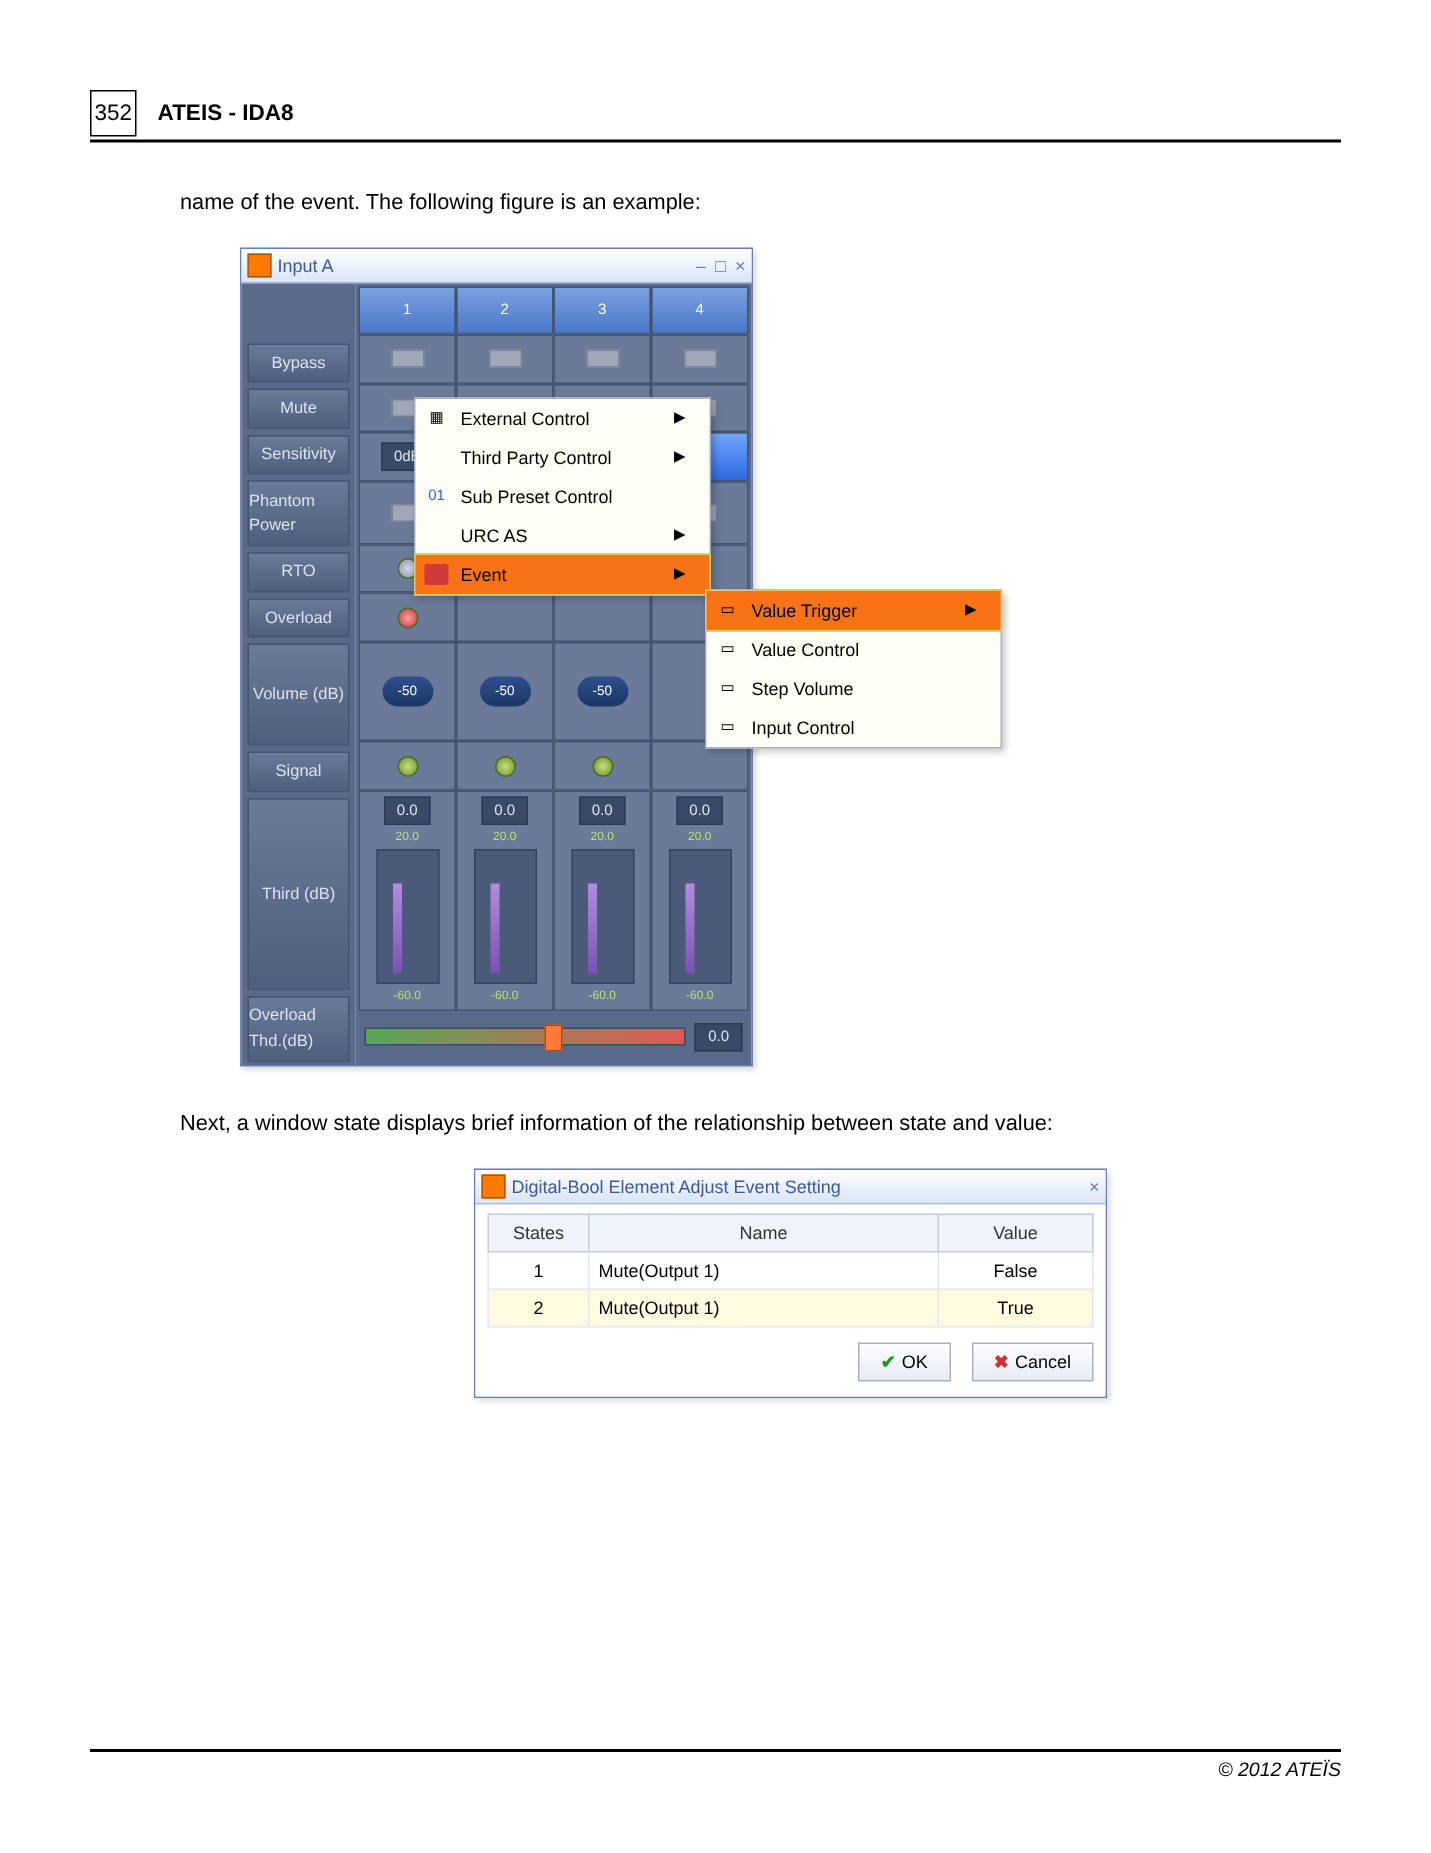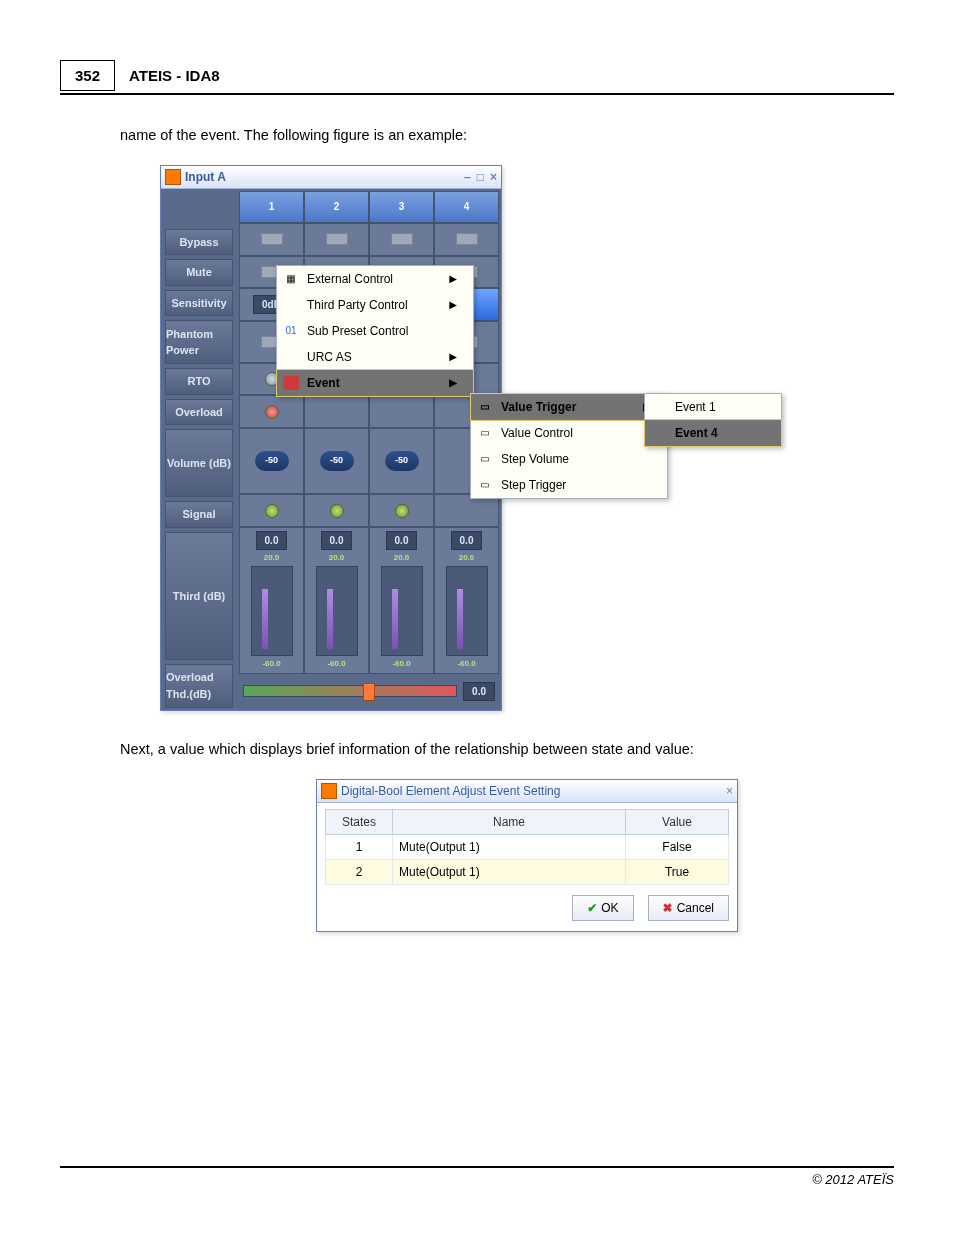--- a/index.html
+++ b/index.html
@@ -1,18 +1,18 @@
 <!DOCTYPE html>
 <html><head>
 <meta charset="utf-8">
 <style>
   html,body{margin:0;padding:0;background:#fff;font-family:Arial,Helvetica,sans-serif;color:#000;}
   .page{width:954px;height:1235px;margin:0 auto;position:relative;box-sizing:border-box;padding:60px 60px 0 60px;}
   .hdr{display:flex;align-items:center;border-bottom:2.5px solid #000;padding-bottom:2px;}
-  .pnum-box{border:1.5px solid #000;padding:6px 14px;font-weight:bold;font-size:15px;}
+  .pnum-box{border:1.5px solid #000;padding:6px 2px;font-weight:normal;font-size:15px;}
   .hdr-title{font-weight:bold;font-size:15px;margin-left:14px;}
   .body{padding:30px 0 0 60px;font-size:14.5px;line-height:1.5;}
   .body p{margin:0 0 18px 0;}
   .fig{margin:0 0 22px 40px;}
   
   .win{border:1px solid #6a7fb5;background:#e9eef7;box-shadow:2px 2px 4px rgba(0,0,0,.15);}
   .titlebar{display:flex;align-items:center;background:linear-gradient(#fff,#d9e4f7);border-bottom:1px solid #9fb3d9;font-size:12px;color:#3a5a9f;padding:2px 4px;}
   .titlebar .orange-icon{width:14px;height:14px;background:#ff7a00;margin-right:4px;border:1px solid #b05500;}
   .winbtns{margin-left:auto;display:flex;gap:6px;color:#6a7fb5;font-size:12px;}
   
@@ -33,21 +33,21 @@
   .smallbox{background:#3a4a66;color:#dfe6f2;padding:1px 8px;font-size:10px;border:1px solid #2a3850;}
   .slider-row{grid-column:1/5;background:#5a6a8a;display:flex;align-items:center;gap:6px;padding:4px;}
   .slider-row .track{flex:1;height:10px;background:linear-gradient(90deg,#58a858,#e05858);border:1px solid #3a4a66;position:relative;}
   .slider-row .thumb{position:absolute;left:56%;top:-3px;width:10px;height:16px;background:#ff7a3a;border:1px solid #a04a1a;}
   
   .menuStack{position:relative;height:552px;width:640px;}
   .ctxmenu{position:absolute;background:#fffef6;border:1px solid #a8b0c0;box-shadow:2px 2px 5px rgba(0,0,0,.25);font-size:12px;}
   .ctxmenu .mi{display:flex;align-items:center;padding:4px 16px 4px 30px;position:relative;white-space:nowrap;min-width:150px;}
   .ctxmenu .mi .ico{position:absolute;left:6px;width:16px;height:14px;display:flex;align-items:center;justify-content:center;font-size:10px;}
   .ctxmenu .mi .arrow{margin-left:auto;font-size:10px;}
-  .ctxmenu .mi.hl{background:#737373;border:1px solid #e0c96a;margin:-1px;font-weight:bold;}
+  .ctxmenu .mi.hl{background:#f97316;border:1px solid #e0c96a;margin:-1px;}
   
   .dlg{width:420px;margin:0 auto;}
   .dlg-body{padding:6px 8px 10px;background:#fff;}
   table.states{width:100%;border-collapse:collapse;font-size:12px;}
   table.states th{background:#f0f3f9;border:1px solid #c2cde0;padding:3px 6px;font-weight:normal;color:#333;}
   table.states td{border:1px solid #e2e6ee;padding:3px 6px;text-align:center;}
   table.states td.name{text-align:left;}
   tr.alt td{background:#fffbe0;}
   .dlg-btns{display:flex;justify-content:flex-end;gap:14px;margin-top:10px;}
   .dlg-btn{display:flex;align-items:center;gap:4px;border:1px solid #a8b0c0;background:linear-gradient(#fdfdfd,#e7ecf5);padding:3px 14px;font-size:12px;}
@@ -63,21 +63,21 @@
     <div class="pnum-box">352</div>
     <div class="hdr-title">ATEIS - IDA8</div>
   </div>
 
   <div class="body">
     <p>name of the event. The following figure is an example:</p>
 
     <div class="fig">
       <div class="menuStack">
 
-        <div class="win" style="position:absolute;left:0;top:0;width:340px;font-weight:bold;">
+        <div class="win" style="position:absolute;left:0;top:0;width:340px;">
           <div class="titlebar">
             <span class="orange-icon"></span>
             <span>Input A</span>
             <span class="winbtns">
               <span>–</span>
               <span>□</span>
               <span>×</span>
             </span>
           </div>
           <div class="inputA">
@@ -267,36 +267,28 @@
           <div class="mi">
               <span class="ico">▭</span>
               <span>Value Control</span>
             </div>
           <div class="mi">
               <span class="ico">▭</span>
               <span>Step Volume</span>
             </div>
           <div class="mi">
               <span class="ico">▭</span>
-              <span>Step Trigger</span>
-            </div>
-        </div>
-
-        <div class="ctxmenu" style="left:484px;top:228px;">
-          <div class="mi" style="min-width:90px;">
-              <span>Event 1</span>
-            </div>
-          <div class="mi hl" style="min-width:90px;">
-              <span>Event 4</span>
-            </div>
-        </div>
+              <span>Input Control</span>
+            </div>
+        </div>
+
       </div>
     </div>
 
-    <p>Next, a value which displays brief information of the relationship between state and value:</p>
+    <p>Next, a window state displays brief information of the relationship between state and value:</p>
 
     <div class="fig">
       <div class="win dlg">
         <div class="titlebar">
           <span class="orange-icon"></span>
           <span>Digital-Bool Element Adjust Event Setting</span>
           <span class="winbtns">
               <span>×</span>
             </span>
         </div>

